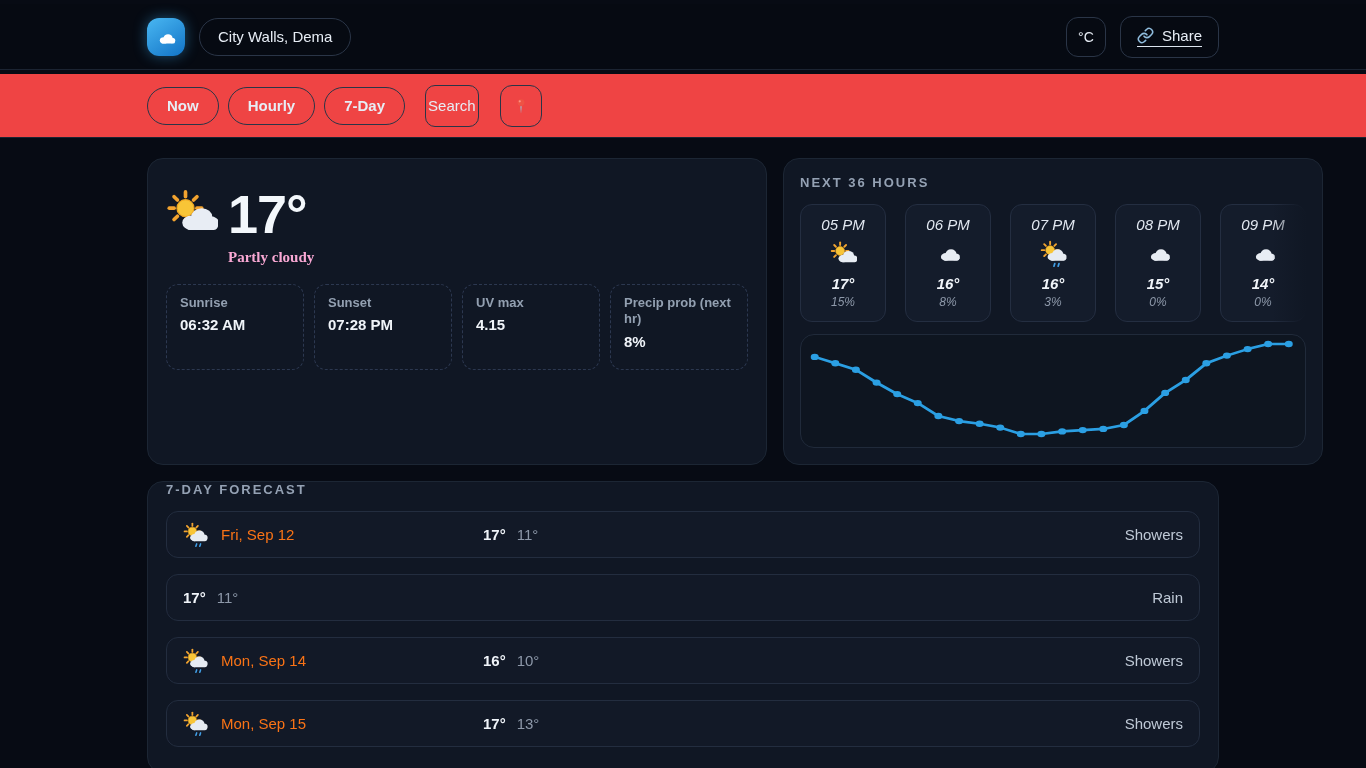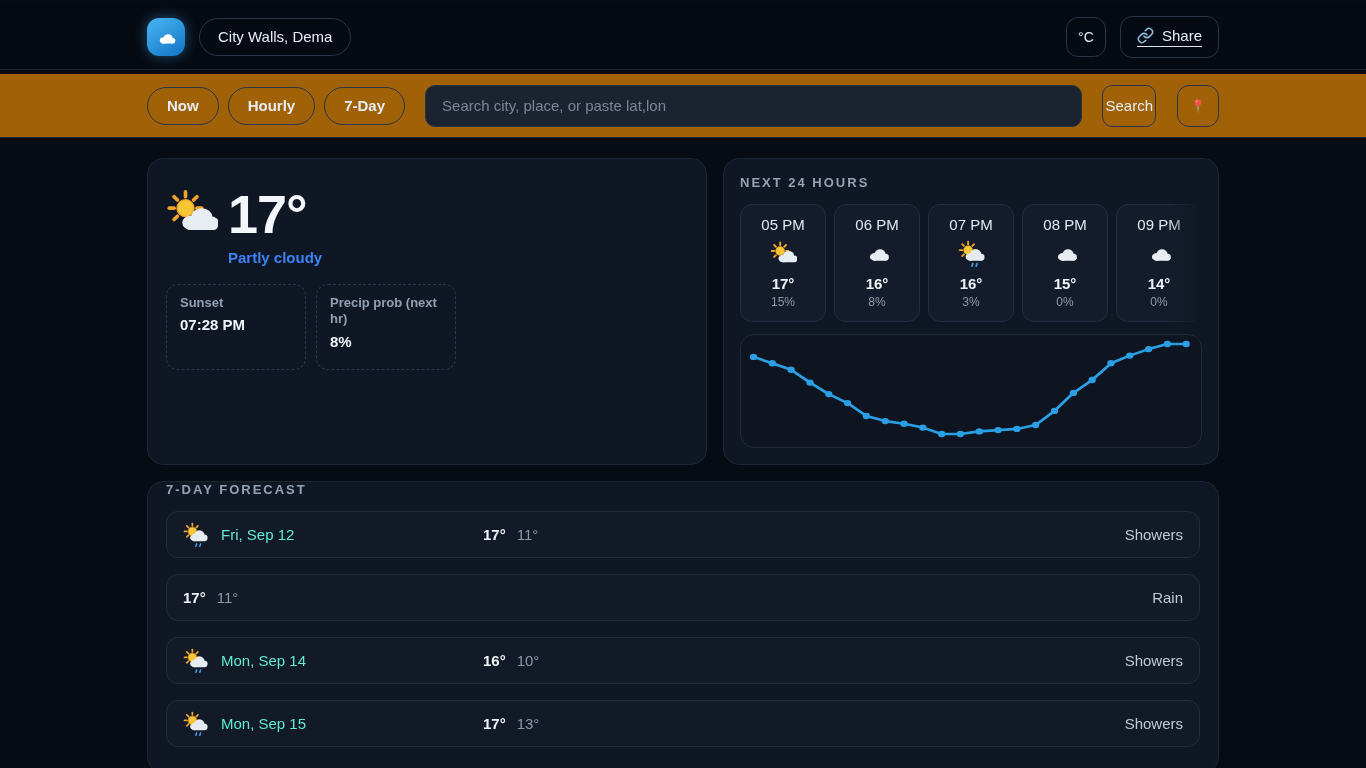--- a/index.html
+++ b/index.html
@@ -25,54 +25,54 @@
     border-radius:12px; font-family:inherit; font-size:15px; cursor:pointer;
     display:inline-flex; align-items:center; justify-content:center;
   }
   .loc-pill { height:38px; padding:0 18px; border-radius:19px; }
   .spacer { flex:1; }
   .unit-pill { height:40px; min-width:40px; padding:0 10px; font-size:14px; }
   .share-pill { height:42px; padding:0 16px; }
   .share-inner { display:inline-flex; align-items:center; gap:8px; border-bottom:1.5px solid #dbe4ee; padding-bottom:2px; }
 
   
-  nav { height:64px; border-bottom:1px solid #1b2432; background:#a16207; }
+  nav { height:64px; border-bottom:1px solid #1b2432; background:#ef4444; }
   nav .inner { height:100%; gap:9px; }
   .tab-pill { height:38px; padding:0 19px; border-radius:19px; font-weight:700; }
   .search-input {
     flex:1; height:42px; margin-left:11px; border-radius:10px;
     background:#1b2330; border:1px solid #283242; outline:none;
     color:#e7edf5; font-family:inherit; font-size:15px; padding:0 16px;
   }
   .search-input::placeholder { color:#7a8798; }
   .search-btn { height:42px; padding:0 2px; margin-left:11px; border-radius:10px; }
   .pin-btn { width:42px; height:42px; margin-left:12px; border-radius:12px; }
 
   
   main { width:1072px; margin:20px auto 0; }
   .card { background:#101724; border:1px solid #1c2634; border-radius:16px; }
   .top-grid { display:flex; gap:16px; }
   .current-card { width:620px; padding:20px 18px 18px; }
   .hourly-card { flex:1; padding:16px; position:relative; }
 
   .cur-head { display:flex; align-items:flex-start; gap:10px; margin-top:8px; }
   .cur-temp { font-size:54px; font-weight:800; color:#f3f7fb; line-height:1.0; letter-spacing:-1px; }
-  .cur-cond { margin:8px 0 0 62px; font-size:15px; font-weight:700; color:#3b82f6; }
+  .cur-cond { margin:8px 0 0 62px; font-size:15px; font-weight:700; color:#f9a8d4;font-family:Liberation Serif, serif; }
 
   .stats { display:flex; gap:10px; margin-top:18px; align-items:stretch; }
   .stat {
     border:1px dashed #2c3850; border-radius:12px; padding:10px 13px;
     display:flex; flex-direction:column; gap:5px;
   }
   .stat .lbl { font-size:13px; font-weight:600; color:#93a0b1; line-height:1.25; }
   .stat .val { font-size:15px; font-weight:700; color:#f0f4f9; }
   .stats.row2 .stat { width:140px; min-height:86px; }
 
   .card-title { font-size:13px; font-weight:700; letter-spacing:2px; color:#94a1b3; }
-  .hour-strip { display:flex; gap:8px; margin-top:14px; overflow:hidden; position:relative; }
+  .hour-strip { display:flex; gap:19px; margin-top:14px; overflow:hidden; position:relative;font-style:italic; }
   .hour-cell {
     flex:none; width:86px; padding:11px 4px 12px; text-align:center;
     background:#141c2b; border:1px solid #242e41; border-radius:12px;
   }
   .hour-time { font-size:15px; color:#e2e8f1; }
   .hour-icon { margin:7px 0 4px; }
   .hour-temp { font-size:15px; font-weight:700; color:#f0f4f9; }
   .hour-precip { font-size:12px; color:#8e99aa; margin-top:3px; }
   .strip-fade {
     position:absolute; top:0; right:0; width:34px; height:100%;
@@ -85,21 +85,21 @@
   }
   .chart-box svg { display:block; width:100%; height:100%; }
 
   .daily-card { margin-top:16px; padding:0 18px 0; height:292px; overflow:hidden; }
   .day-rows { margin-top:14px; }
   .day-row {
     height:47px; border:1px solid #232d3f; border-radius:12px; background:#121927;
     display:flex; align-items:center; padding:0 16px; margin-bottom:16px;
   }
   .day-left { display:flex; align-items:center; gap:13px; width:300px; }
-  .day-name { font-size:15px; color:#5eead4; }
+  .day-name { font-size:15px; color:#f97316; }
   .day-hi { font-size:15px; font-weight:700; color:#f0f4f9; }
   .day-lo { font-size:15px; color:#8d98a9; margin-left:11px; }
   .day-cond { margin-left:auto; font-size:15px; color:#bfc9d6; }
 </style>
 </head>
 <body>
 
 <header>
   <div class="inner">
     <div class="logo">
@@ -129,21 +129,20 @@
       </span>
     </button>
   </div>
 </header>
 
 <nav>
   <div class="inner">
     <button class="pill tab-pill">Now</button>
     <button class="pill tab-pill">Hourly</button>
     <button class="pill tab-pill">7-Day</button>
-    <input class="search-input" placeholder="Search city, place, or paste lat,lon" style="">
     <button class="pill search-btn">Search</button>
     <button class="pill pin-btn">
       <span id="pinIcon">
           <svg width="20" height="20" viewBox="0 0 64 64" style="display:block">
             <polygon points="32,56 29.5,33 34.5,33" fill="#a7b3c2"></polygon>
       <circle cx="32" cy="21" r="11" fill="#ef5244"></circle>
             <circle cx="28" cy="17" r="3.5" fill="#ff9184"></circle>
           </svg>
         </span>
     </button>
@@ -173,32 +172,40 @@
     <ellipse cx="55" cy="44" rx="10" ry="8"></ellipse>
     <rect x="24" y="42" width="40" height="11" rx="5.5"></rect>
               </g>
             </svg>
           </span>
         <span class="cur-temp">17°</span>
       </div>
       <div class="cur-cond">Partly cloudy</div>
       <div class="stats row2" id="stats2">
           <div class="stat">
+            <span class="lbl">Sunrise</span>
+            <span class="val">06:32 AM</span>
+          </div>
+          <div class="stat">
             <span class="lbl">Sunset</span>
             <span class="val">07:28 PM</span>
+          </div>
+          <div class="stat">
+            <span class="lbl">UV max</span>
+            <span class="val">4.15</span>
           </div>
           <div class="stat">
             <span class="lbl">Precip prob (next hr)</span>
             <span class="val">8%</span>
           </div>
         </div>
     </div>
 
     <div class="card hourly-card">
-      <div class="card-title">NEXT 24 HOURS</div>
+      <div class="card-title">NEXT 36 HOURS</div>
       <div class="hour-strip" id="hourStrip">
           <div class="hour-cell">
             <div class="hour-time">05 PM</div>
      <div class="hour-icon">
        <span style="display:inline-block"><svg width="27" height="27" viewBox="0 0 64 64" style="display:block">
                   <g stroke="#f2a32f" stroke-width="4.5" stroke-linecap="round">
                     <line x1="38.0" y1="26.0" x2="44.0" y2="26.0"></line>
                     <line x1="33.9" y1="35.9" x2="38.1" y2="40.1"></line>
                     <line x1="24.0" y1="40.0" x2="24.0" y2="46.0"></line>
                     <line x1="14.1" y1="35.9" x2="9.9" y2="40.1"></line>

